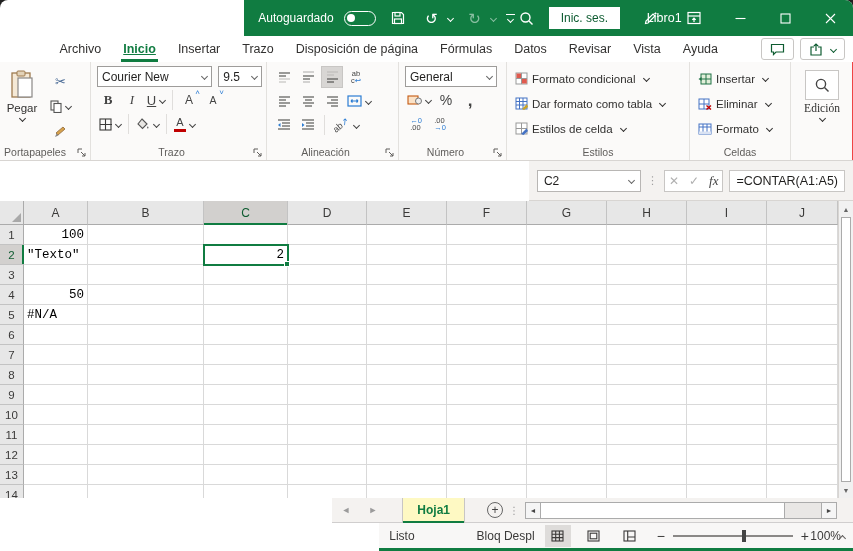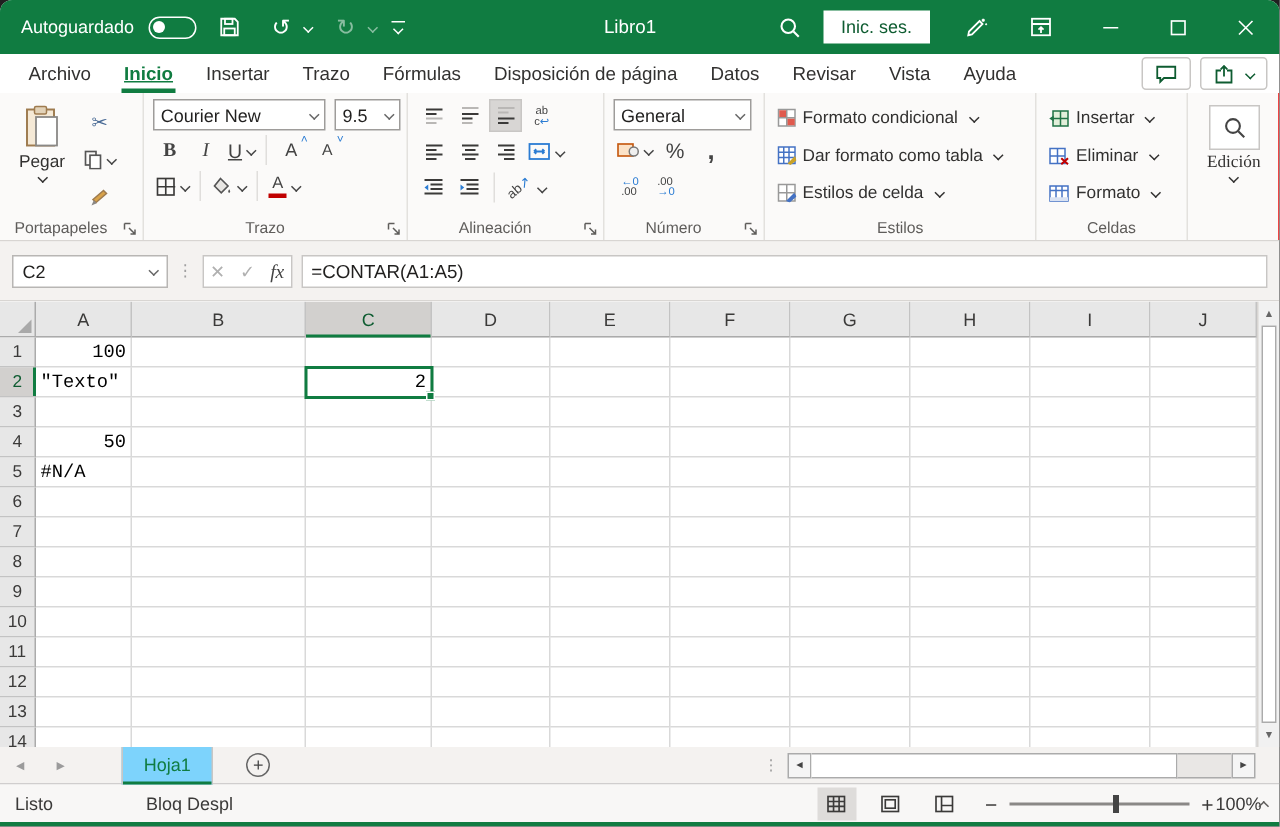--- a/index.html
+++ b/index.html
@@ -3,21 +3,21 @@
 <meta charset="utf-8">
 <style>
   :root{
     --green:#107C41; --green-dark:#0E5C31; --chrome:#F4F2F0; --chrome2:#FBFAF9;
     --border:#D8D5D2; --hdr-bg:#E7E7E7; --hdr-border:#ABABAB; --gridline:#D9D9D9;
     --ink:#323130; --muted:#5F5D5B; --icon:#444; --blue:#2B7CD3; --red:#C43E1C;
   }
   *{margin:0;padding:0;box-sizing:border-box;}
   html,body{background:#202020;}
   .window{width:853px;height:551px;font-family:"Liberation Sans",sans-serif;background:#fff;
-    border-radius:8px 8px 0 0;overflow:hidden;display:flex;flex-direction:column;position:relative;}
+    border-radius:8px 8px 0 0;overflow:hidden;display:flex;flex-direction:column;position:relative;align-items:flex-end;}
   svg{display:block;}
   .chv{display:inline-block;width:5px;height:5px;border-right:1.2px solid currentColor;border-bottom:1.2px solid currentColor;transform:rotate(45deg);margin-left:4px;flex:0 0 auto;}
   .chv.up{transform:rotate(-135deg);}
 
   
   .titlebar{height:36px;background:var(--green);display:flex;align-items:center;color:#fff;font-size:12px;flex:0 0 auto;position:relative;}
   .tb-left{display:flex;align-items:center;gap:10px;padding-left:14px;z-index:2;}
   .toggle{width:32px;height:15px;border:1.5px solid #fff;border-radius:9px;display:flex;align-items:center;padding:0 2px;}
   .toggle .knob{width:8px;height:8px;background:#fff;border-radius:50%;}
   .tb-ic{display:flex;align-items:center;justify-content:center;width:24px;height:24px;color:#fff;font-size:15px;line-height:1;}
@@ -98,21 +98,21 @@
   .cell.r{justify-content:flex-end;}
   .selection{position:absolute;border:2px solid var(--green);pointer-events:none;}
   .selection .handle{position:absolute;right:-3px;bottom:-3px;width:6px;height:6px;background:var(--green);border:1px solid #fff;}
   .vscroll{width:15px;background:#F1F1F1;border-left:1px solid var(--border);display:flex;flex-direction:column;flex:0 0 auto;}
   .varrow{height:16px;display:flex;align-items:center;justify-content:center;font-size:7px;color:#666;}
   .vthumb{flex:1;margin:0 2px;background:#fff;border:1px solid #ABABAB;}
 
   
   .sheetbar{height:25px;background:var(--chrome);display:flex;align-items:center;flex:0 0 auto;border-bottom:1px solid #D0CECE;font-size:12px;}
   .snav{color:#9B9B9B;font-size:9px;padding:0 9px;}
-  .sheettab{height:25px;background:#7dd3fc;border-left:1px solid #C8C6C4;border-right:1px solid #C8C6C4;display:flex;align-items:center;justify-content:center;padding:0 14px;position:relative;color:var(--green);font-weight:400;margin-left:11px;}
+  .sheettab{height:25px;background:#fef9c3;border-left:1px solid #C8C6C4;border-right:1px solid #C8C6C4;display:flex;align-items:center;justify-content:center;padding:0 14px;position:relative;color:var(--green);font-weight:700;}
   .sheettab::after{content:"";position:absolute;left:0;right:0;bottom:0;height:2px;background:var(--green);}
   .addsheet{width:16px;height:16px;border:1px solid #666;border-radius:50%;color:#444;display:flex;align-items:center;justify-content:center;font-size:12px;margin-left:22px;line-height:1;}
   .sb-dots{margin-left:auto;color:#999;font-size:10px;padding:0 6px;}
   .hscroll{display:flex;align-items:center;height:17px;width:312px;margin-right:16px;}
   .harrow{width:16px;height:17px;border:1px solid #ABABAB;background:#F5F5F5;display:flex;align-items:center;justify-content:center;font-size:7px;color:#444;}
   .hthumb{width:244px;height:17px;background:#fff;border:1px solid #ABABAB;border-left:none;}
   .htrack{flex:1;height:17px;background:#E9E7E5;border-top:1px solid #ABABAB;border-bottom:1px solid #ABABAB;}
 
   
   .statusbar{height:26px;background:#F8F7F6;display:flex;align-items:center;font-size:12px;color:#3B3A39;flex:1;border-bottom:3px solid var(--green);}
@@ -196,22 +196,22 @@
         </span>
     </div>
   </div>
 
   <div class="tabrow">
     <div style="display:flex">
         <div class="rtab">Archivo</div>
         <div class="rtab active">Inicio</div>
         <div class="rtab">Insertar</div>
         <div class="rtab">Trazo</div>
+        <div class="rtab">Disposición de página</div>
         <div class="rtab">Fórmulas</div>
-        <div class="rtab">Disposición de página</div>
         <div class="rtab">Datos</div>
         <div class="rtab">Revisar</div>
         <div class="rtab">Vista</div>
         <div class="rtab">Ayuda</div>
       </div>
     <div class="tabrow-right">
       <span class="mini-btn">
         <svg width="15" height="13" viewBox="0 0 15 13" fill="none" stroke="#0E5C31" stroke-width="1.2">
             <path d="M1.5 1.5h12v7.5H6l-2.5 2.5V9H1.5z"></path>
           </svg>

